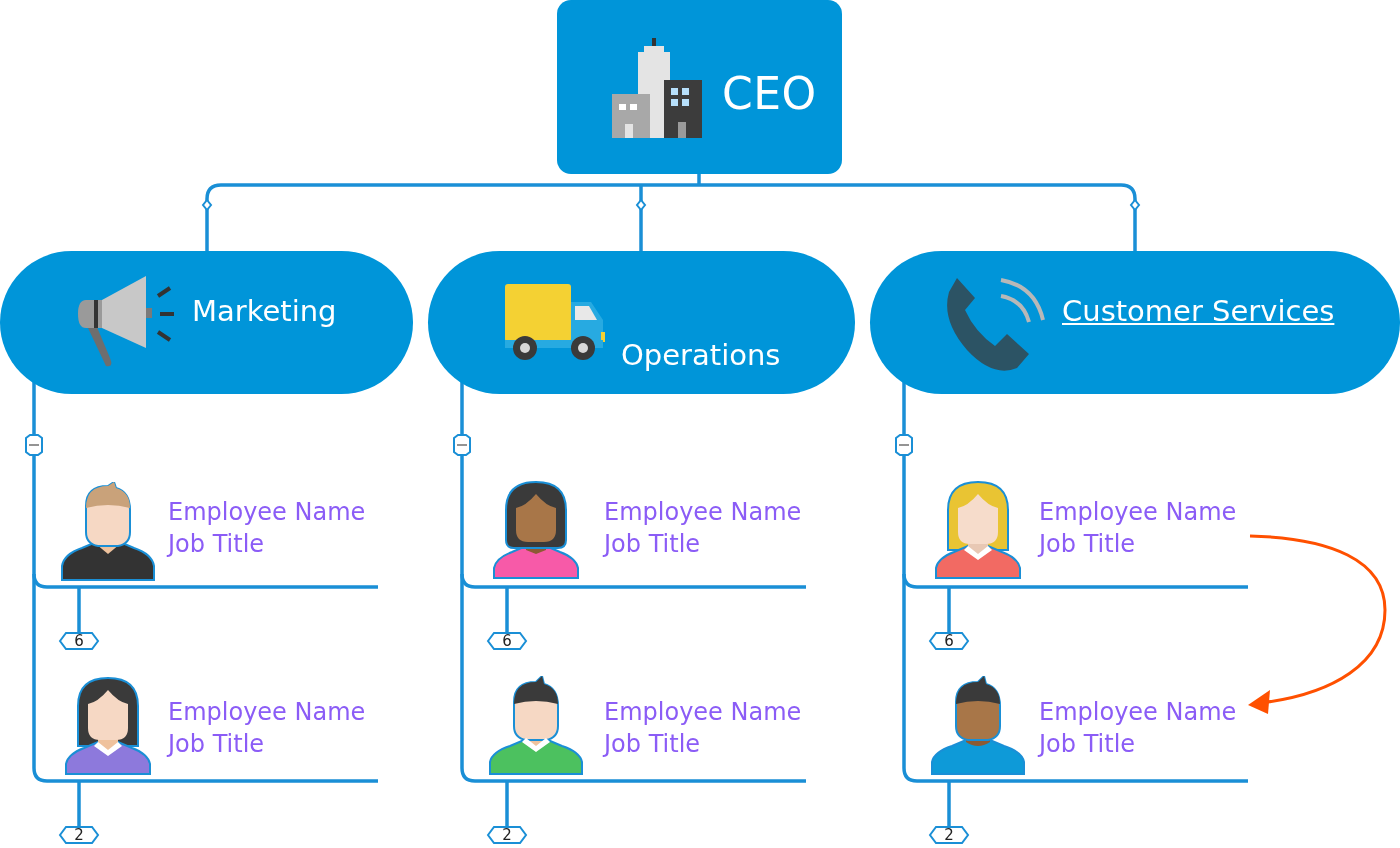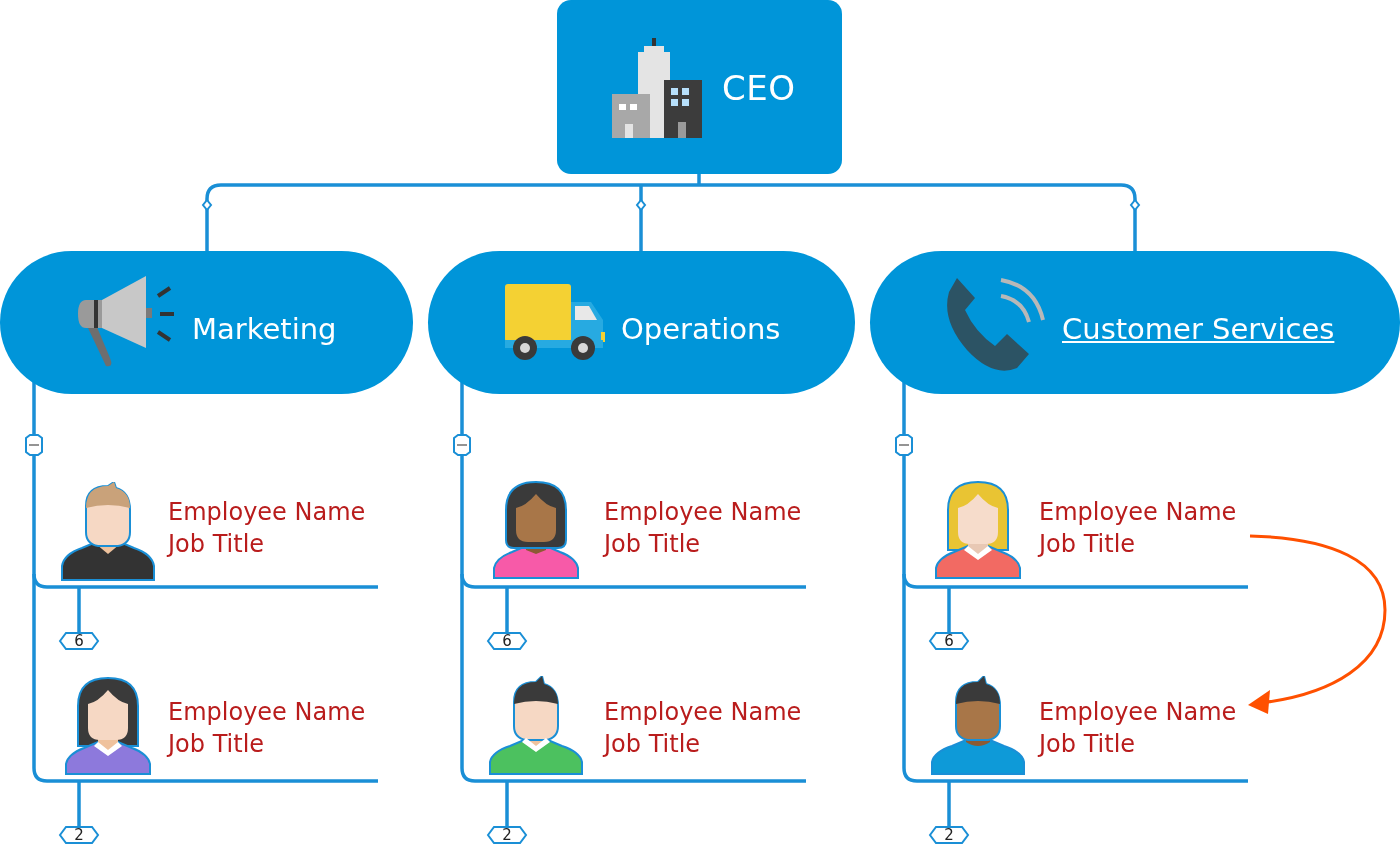--- a/index.html
+++ b/index.html
@@ -1,26 +1,26 @@
 <!DOCTYPE html>
 <html><head>
 <meta charset="utf-8">
 <style>
   html, body { margin: 0; padding: 0; background: #ffffff; }
   body { width: 1400px; height: 848px; position: relative; overflow: hidden;
          font-family: "DejaVu Sans", "Liberation Sans", sans-serif; }
   #canvas { position: absolute; left: 0; top: 0; width: 1400px; height: 848px; }
   .ceo-box { position: absolute; left: 557px; top: 0px; width: 285px; height: 174px;
              background: #0095d9; border-radius: 14px; }
-  .ceo-label { position: absolute; left: 722px; top: 68px; font-size: 34px; color: #ffffff;
+  .ceo-label { position: absolute; left: 722px; top: 68px; font-size: 44px; color: #ffffff;
                font-family: "DejaVu Sans", sans-serif; letter-spacing: 0.5px; }
   .dept { position: absolute; top: 251px; height: 143px; background: #0095d9; border-radius: 72px; }
-  .dept-label { position: absolute; top: 312px; font-size: 29px; color: #ffffff;
+  .dept-label { position: absolute; top: 294px; font-size: 29px; color: #ffffff;
                 font-family: "DejaVu Sans", sans-serif; }
-  .emp-name, .emp-title { position: absolute; font-size: 24px; color: #b91c1c;
+  .emp-name, .emp-title { position: absolute; font-size: 24px; color: #8b5cf6;
                           font-family: "DejaVu Sans", sans-serif; white-space: nowrap; text-align: center; }
   .badge-text { font-family: "DejaVu Sans", sans-serif; font-size: 15px; fill: #222; }
   .icon-wrap { position: absolute; }
 </style>
 </head>
 <body>
 
 <svg id="canvas" width="1400" height="848" viewBox="0 0 1400 848">
   <g fill="none" stroke="#1a8fd6" stroke-width="3.5">
 
@@ -135,21 +135,21 @@
   <rect x="0" y="0" width="66" height="58" rx="3" fill="#f4d133"></rect>
   <path d="M66 18 H86 L98 36 V62 H66 Z" fill="#27aae1"></path>
   <path d="M70 22 H84 L92 36 H70 Z" fill="#e8e8e8"></path>
   <rect x="96" y="48" width="4" height="10" fill="#f4d133"></rect>
   <rect x="0" y="56" width="98" height="8" fill="#27aae1"></rect>
   <circle cx="20" cy="64" r="12" fill="#3a3a3a"></circle>
     <circle cx="20" cy="64" r="5" fill="#d8d8d8"></circle>
   <circle cx="78" cy="64" r="12" fill="#3a3a3a"></circle>
     <circle cx="78" cy="64" r="5" fill="#d8d8d8"></circle>
 </svg>
-<div class="dept-label" style="left:621px;">Operations</div>
+<div class="dept-label" style="left:621px;margin-top:44px;">Operations</div>
 
 <svg class="icon-wrap" style="left:945px;top:270px;" width="104" height="104" viewBox="0 0 104 104">
   <path d="M12 8 L30 28 L20 40 Q30 62 50 76 L62 64 L84 84 L72 98 Q48 108 22 80 Q-4 50 4 22 Z" fill="#2c5364"></path>
   <path d="M56 10 Q90 16 98 50" fill="none" stroke="#b8b8b8" stroke-width="4"></path>
   <path d="M56 26 Q78 30 84 52" fill="none" stroke="#b8b8b8" stroke-width="4"></path>
 </svg>
 <div class="dept-label" style="left:1062px;text-decoration:underline;">Customer Services</div>
 
 <svg class="icon-wrap" style="left:60px;top:482px;" width="96" height="100" viewBox="0 0 96 100">
   <path d="M2 98 V84 Q4 72 22 66 L36 60 H60 L74 66 Q92 72 94 84 V98 Z" fill="#333" stroke="#1a8fd6" stroke-width="2"></path>

